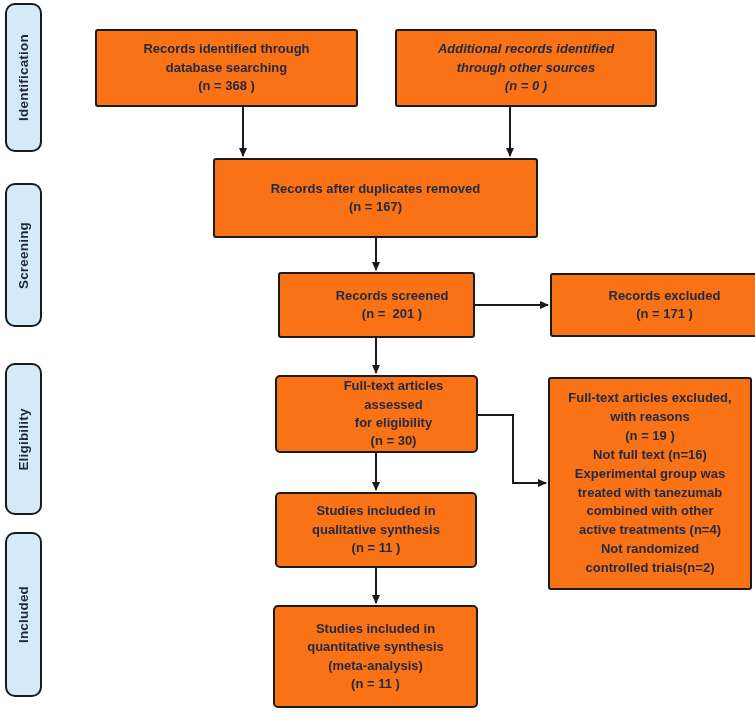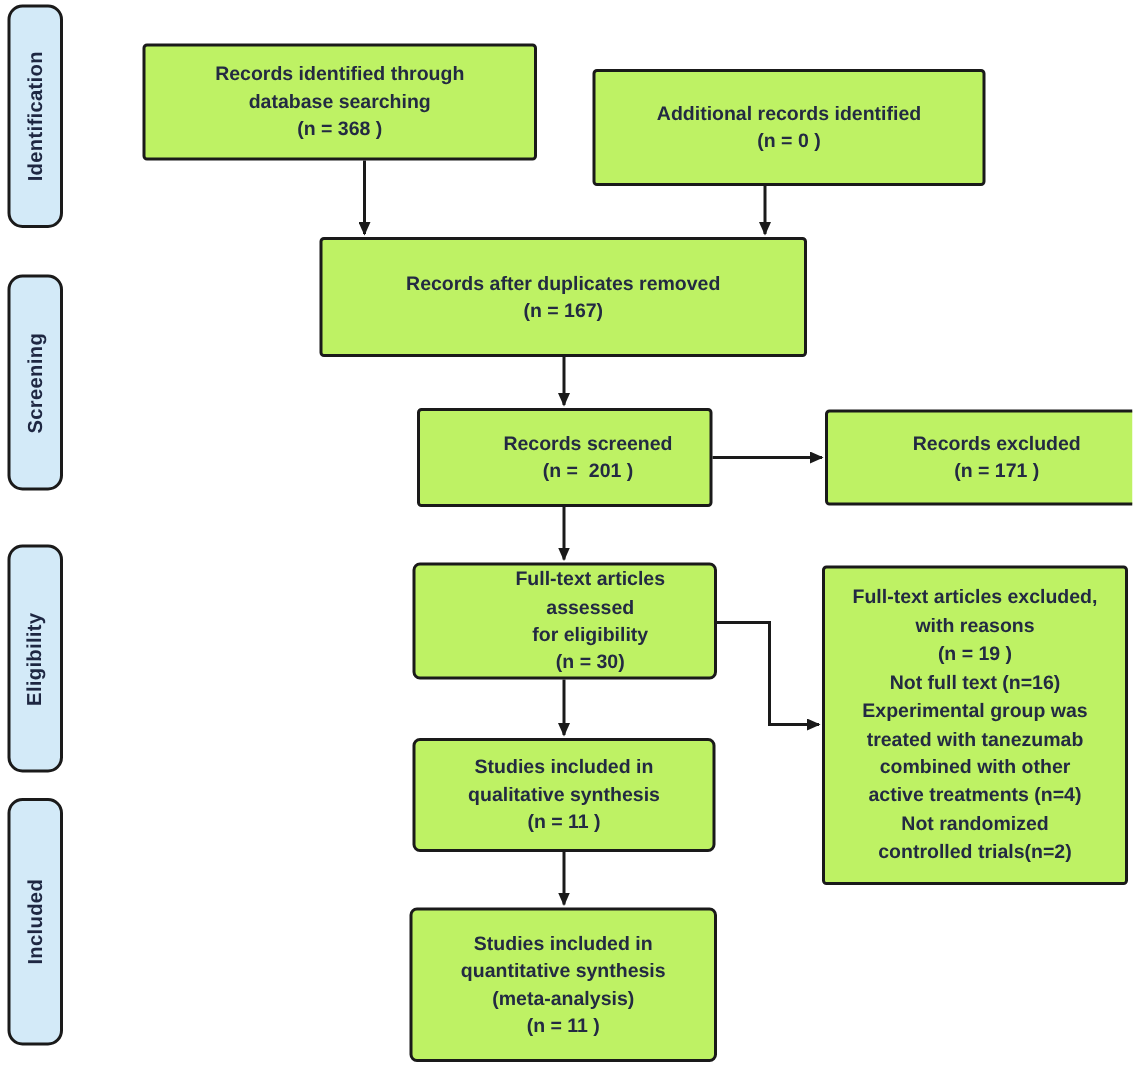--- a/index.html
+++ b/index.html
@@ -36,40 +36,40 @@
     font-weight: 700;
     color: #1e2742;
     letter-spacing: 0.2px;
   }
   #stage-identification { top: 3px;   height: 149px; }
   #stage-screening      { top: 183px; height: 144px; }
   #stage-eligibility    { top: 363px; height: 152px; }
   #stage-included       { top: 532px; height: 165px; }
   .box {
     position: absolute;
-    background: #bef264;
+    background: #f97316;
     border: 2px solid #1a1a1a;
     border-radius: 3px;
     box-sizing: border-box;
     display: flex;
     flex-direction: column;
     align-items: center;
     justify-content: center;
     text-align: center;
     padding: 4px 6px;
   }
   .bline {
     font-size: 13px;
     font-weight: 700;
     color: #232a42;
     line-height: 1.42;
     white-space: pre-wrap;
   }
   #box-identified { left: 95px;  top: 29px;  width: 263px; height: 78px; }
-  #box-sources    { left: 395px; top: 46px;  width: 262px; height: 78px; }
+  #box-sources    { left: 395px; top: 29px;  width: 262px; height: 78px; font-style: italic; }
   #box-dup        { left: 213px; top: 158px; width: 325px; height: 80px; }
   #box-screened   { left: 278px; top: 272px; width: 197px; height: 66px; padding-left: 37px; }
   #box-excluded   { left: 550px; top: 273px; width: 229px; height: 64px; }
   #box-fulltext   { left: 275px; top: 375px; width: 203px; height: 78px; border-radius: 5px; padding-left: 40px; }
   #box-reasons    { left: 548px; top: 377px; width: 204px; height: 213px; }
   #box-qual       { left: 275px; top: 492px; width: 202px; height: 76px; border-radius: 5px; }
   #box-quant      { left: 273px; top: 605px; width: 205px; height: 103px; border-radius: 5px; }
   #box-reasons .bline { line-height: 1.45; }
 </style>
 </head>
@@ -107,20 +107,21 @@
   </div>
 
   <div class="box" id="box-identified">
     <div class="bline">Records identified through</div>
     <div class="bline">database searching</div>
     <div class="bline">(n = 368 )</div>
   </div>
 
   <div class="box" id="box-sources">
     <div class="bline">Additional records identified</div>
+    <div class="bline">through other sources</div>
     <div class="bline">(n = 0 )</div>
   </div>
 
   <div class="box" id="box-dup">
     <div class="bline">Records after duplicates removed</div>
     <div class="bline">(n = 167)</div>
   </div>
 
   <div class="box" id="box-screened">
     <div class="bline">Records screened</div>

